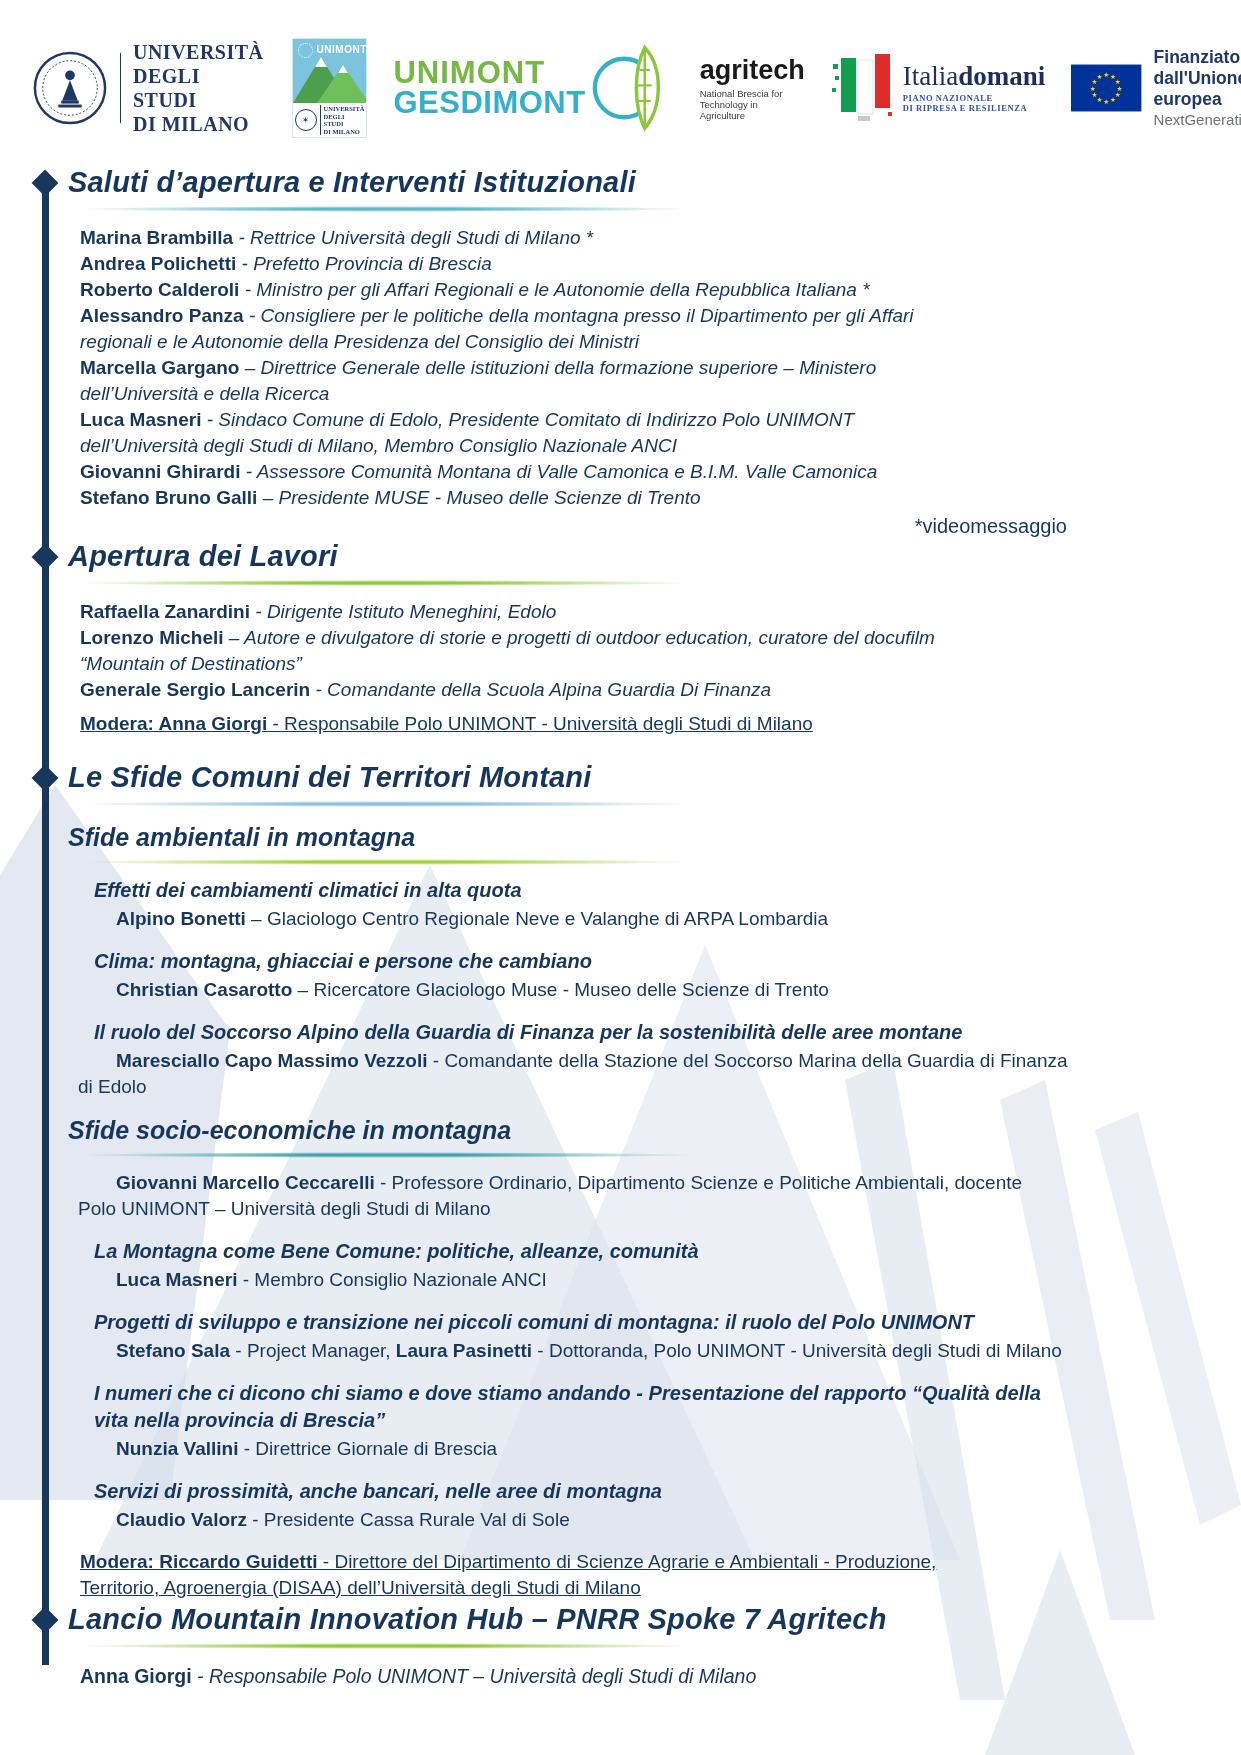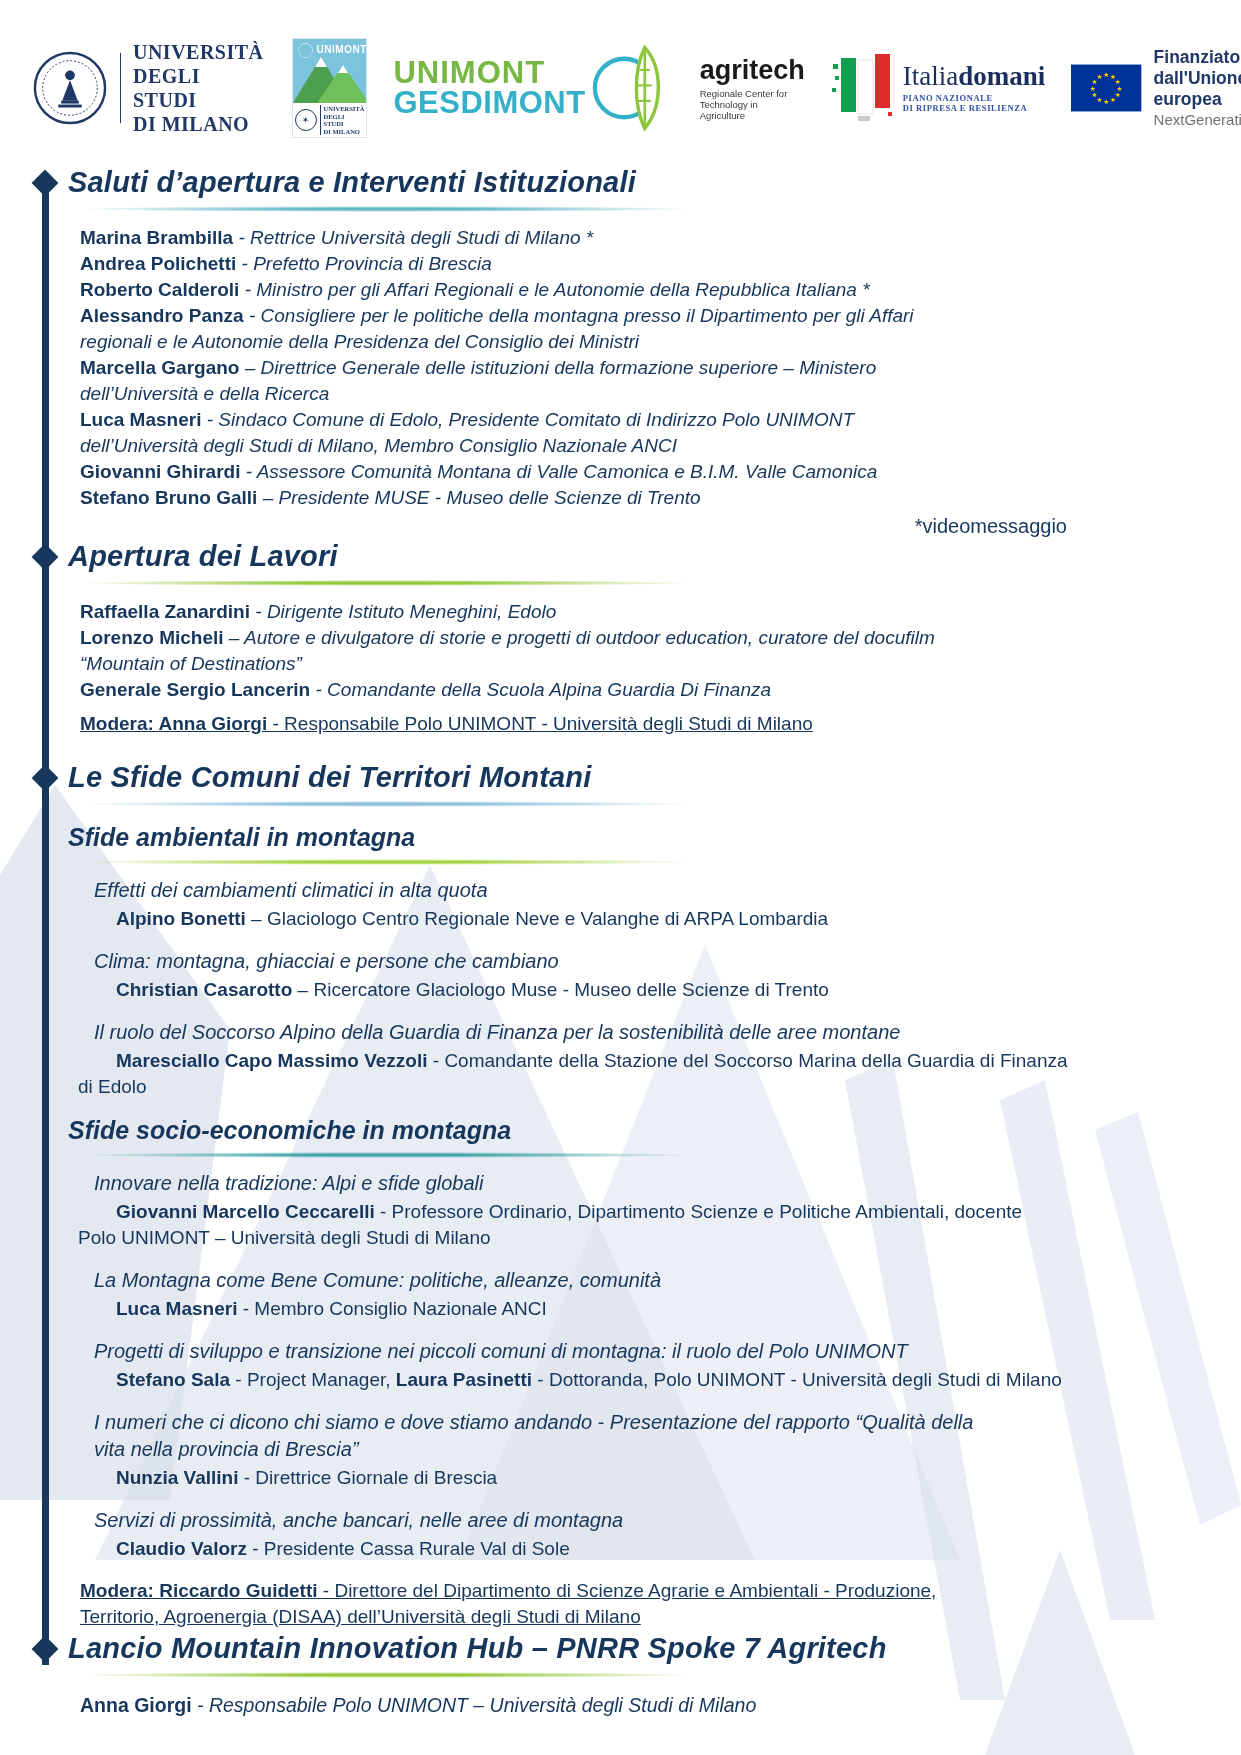--- a/index.html
+++ b/index.html
@@ -48,21 +48,21 @@
   h3.sub-heading{font-style:italic;font-weight:bold;font-size:25px;margin:16px 0 0 0;color:#16365c;}
   .rule{height:6px;width:615px;margin:7px 0 0 10px;border-radius:50%;
         background:radial-gradient(closest-side,var(--c) 0%,var(--c) 30%,rgba(255,255,255,0) 100%);}
   .speaker-list{margin:13px 0 0 12px;font-size:19px;line-height:26px;max-width:1105px;}
   .sp-line{margin:0;}
   .b{font-weight:bold;}
   .i{font-style:italic;}
   .note-right{text-align:right;font-size:20px;margin:4px 114px 0 0;}
   .talks{margin-top:12px;}
   .talk{margin:0 0 16px 10px;max-width:1105px;}
-  .talk-title{font-style:italic;font-size:20px;line-height:27px;margin:0 0 2px 16px;}
+  .talk-title{font-style:italic;font-size:20px;line-height:27px;margin:0 0 2px 16px;font-weight:bold;}
   .talk-sp{font-size:19px;line-height:26px;text-indent:38px;}
   .moderator{font-size:19px;line-height:26px;margin:8px 0 0 12px;max-width:1105px;text-decoration:underline;}
   .final-speaker{margin:14px 0 0 12px;font-size:19.5px;line-height:27px;}
 </style>
 </head>
 <body>
 
 <div class="page">
 
   <svg class="watermark" width="1241" height="1095" viewBox="0 0 1241 1095">
@@ -128,21 +128,21 @@
         <line x1="66" y1="10" x2="66" y2="98" stroke="#8cc63f" stroke-width="3"></line>
         <line x1="60" y1="32" x2="72" y2="32" stroke="#8cc63f" stroke-width="2.5"></line>
         <line x1="58" y1="50" x2="74" y2="50" stroke="#8cc63f" stroke-width="2.5"></line>
         <line x1="59" y1="68" x2="73" y2="68" stroke="#8cc63f" stroke-width="2.5"></line>
       </svg>
     </div>
 
     <div class="logo-agritech">
       <div class="agri-name">agritech</div>
       <div class="agri-sub">
-        <span>Regionale Center for</span><br>
+        <span>National Brescia for</span><br>
         <span>Technology in Agriculture</span>
       </div>
     </div>
 
     <div class="logo-italiadomani">
       <svg width="62" height="84" viewBox="0 0 62 84">
         <rect x="10" y="12" width="15" height="54" fill="#119e4f"></rect>
         <rect x="2" y="18" width="5" height="5" fill="#119e4f"></rect>
         <rect x="4" y="30" width="4" height="4" fill="#119e4f"></rect>
         <rect x="1" y="42" width="4" height="4" fill="#119e4f"></rect>
@@ -245,21 +245,20 @@
         <div class="talk-title">Il ruolo del Soccorso Alpino della Guardia di Finanza per la sostenibilità delle aree montane</div>
         <div class="talk-sp"><span class="b">Maresciallo Capo Massimo Vezzoli</span><span> - Comandante della Stazione del Soccorso Marina della Guardia di Finanza</span><br><span>di Edolo</span></div>
       </div>
     </div>
 
     <h3 class="sub-heading"><span>Sfide socio-economiche in montagna</span></h3>
     <div class="rule" style="--c: #41a4ac;"></div>
 
     <div class="talks">
       <div class="talk">
-        <div class="talk-title">Innovare nella tradizione: Alpi e sfide globali</div>
         <div class="talk-sp"><span class="b">Giovanni Marcello Ceccarelli</span><span> - Professore Ordinario, Dipartimento Scienze e Politiche Ambientali, docente</span><br><span>Polo UNIMONT – Università degli Studi di Milano</span></div>
       </div>
       <div class="talk">
         <div class="talk-title">La Montagna come Bene Comune: politiche, alleanze, comunità</div>
         <div class="talk-sp"><span class="b">Luca Masneri</span><span> - Membro Consiglio Nazionale ANCI</span></div>
       </div>
       <div class="talk">
         <div class="talk-title">Progetti di sviluppo e transizione nei piccoli comuni di montagna: il ruolo del Polo UNIMONT</div>
         <div class="talk-sp"><span class="b">Stefano Sala</span><span> - Project Manager, </span><span class="b">Laura Pasinetti</span><span> - Dottoranda, Polo UNIMONT - Università degli Studi di Milano</span></div>
       </div>

